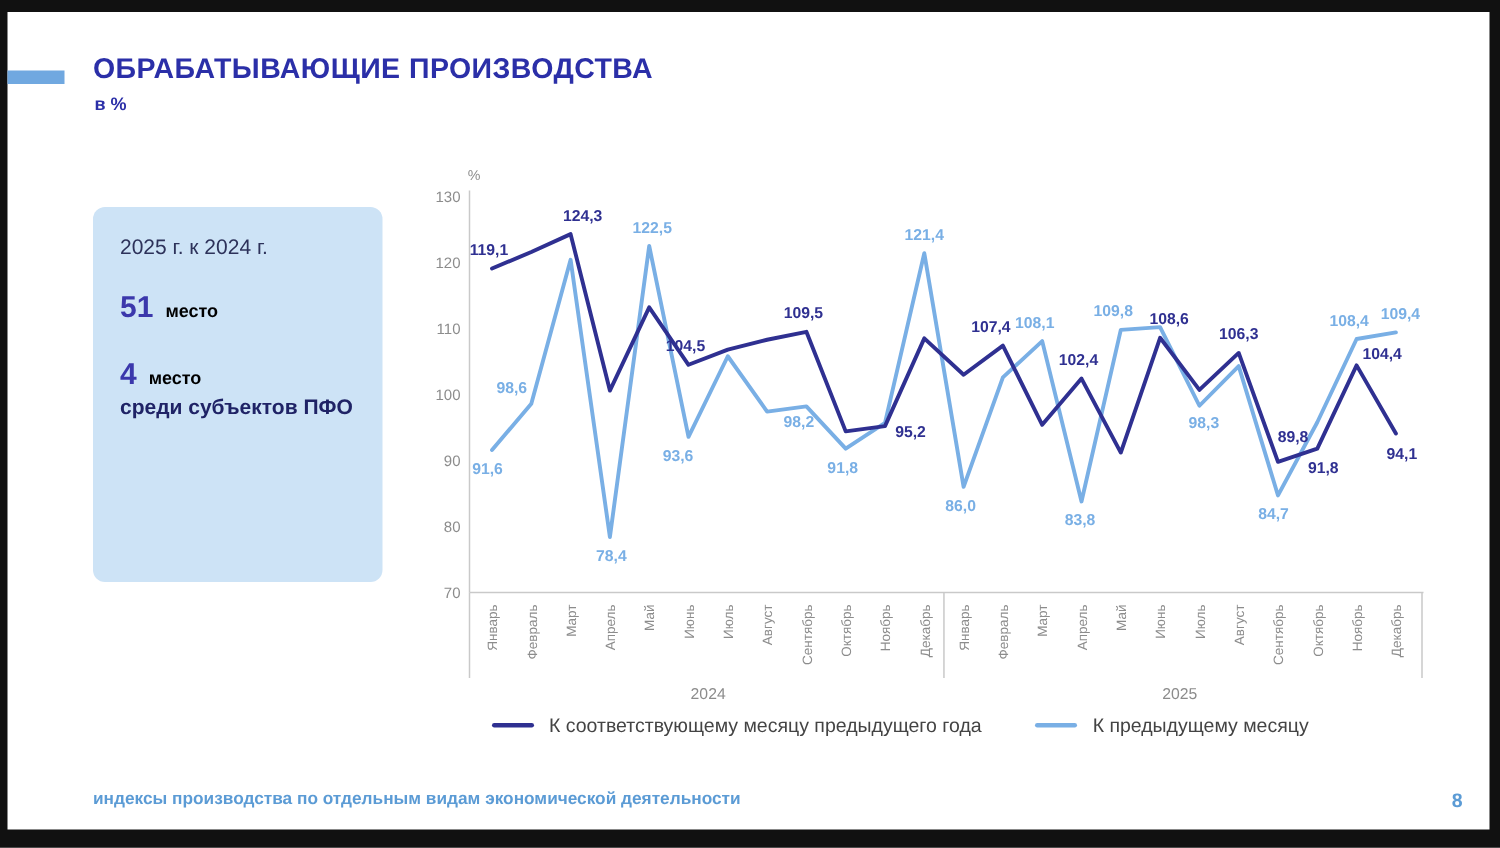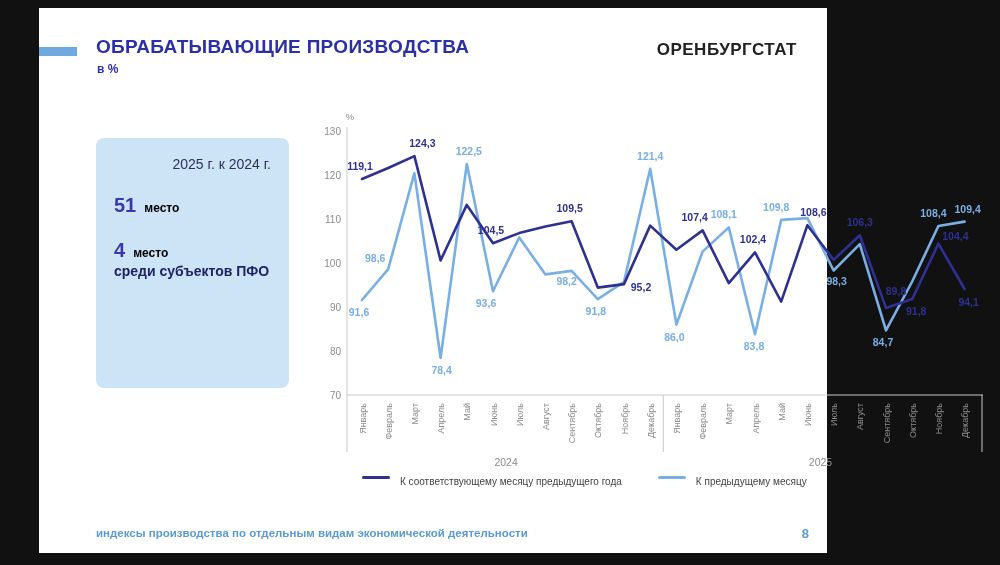--- a/index.html
+++ b/index.html
@@ -1,17 +1,17 @@
 <!DOCTYPE html>
 <html><head>
 <meta charset="utf-8">
 <style>
   html,body{margin:0;padding:0;width:1000px;height:565px;background:#111;overflow:hidden;
             font-family:"Liberation Sans", sans-serif;}
-  .slide{position:absolute;left:5px;top:8px;width:788px;height:545px;background:#ffffff;margin-left:34px;}
+  .slide{position:absolute;left:5px;top:8px;width:988px;height:545px;background:#ffffff;}
 
   
   .accent{position:absolute;left:0;top:39px;width:38px;height:9px;}
   .title{position:absolute;left:57px;top:28px;font-size:19px;font-weight:bold;letter-spacing:.3px;}
   .subtitle{position:absolute;left:58px;top:54px;font-size:12px;font-weight:bold;}
   .brand{position:absolute;right:30px;top:32px;font-size:17px;font-weight:bold;color:#222;letter-spacing:.5px;}
 
   
   .panel{position:absolute;left:57px;top:130px;width:193px;height:250px;border-radius:8px;
          background:#CDE3F6;box-sizing:border-box;padding:16px 18px;}
@@ -19,39 +19,38 @@
   .panel .bigval{font-size:33px;font-weight:bold;margin-top:12px;}
   .rank{margin-top:22px;}
   .rank .num{font-size:20px;font-weight:bold;}
   .rank .suffix{font-size:12px;font-weight:bold;margin-left:8px;}
   .rank .scope{font-size:14px;font-weight:bold;color:#1F2366;margin-top:1px;}
 
   
   .chart{position:absolute;left:285px;top:92px;width:672px;height:372px;}
   .legend{position:absolute;left:285px;top:468px;width:672px;display:flex;align-items:center;
           padding-left:38px;box-sizing:border-box;gap:36px;}
-  .legend .item{display:flex;align-items:flex-start;gap:10px;font-size:10px;color:#444;}
+  .legend .item{display:flex;align-items:center;gap:10px;font-size:13px;color:#444;}
   .legend .swatch{width:28px;height:3px;border-radius:2px;}
 
   
   .footer{position:absolute;left:30px;bottom:14px;font-size:11.5px;font-weight:bold;color:#5B9BD5;padding-left:27px;}
   .page{position:absolute;right:18px;bottom:12px;font-size:13px;font-weight:bold;color:#5B9BD5;}
 </style>
 </head>
 <body>
 
 <div class="slide">
 
   <div class="accent" style="background: rgb(112, 168, 224);"></div>
   <div class="title" style="color: rgb(43, 47, 168);">ОБРАБАТЫВАЮЩИЕ ПРОИЗВОДСТВА</div>
   <div class="subtitle" style="color: rgb(43, 47, 168);">в %</div>
-  <div class="brand">ОРЕНБУРГСТАТ</div>
 
   <div class="panel" style="background: rgb(205, 227, 246);">
-    <div class="period" style="color: rgb(45, 50, 90); text-align: right;">2025 г. к 2024 г.</div>
+    <div class="period" style="color: rgb(45, 50, 90);">2025 г. к 2024 г.</div>
     <div class="rank">
       <span class="num stat-num" style="color: rgb(59, 56, 172);">51</span><span class="suffix">место</span>
     </div>
     <div class="rank">
       <span class="num stat-num" style="color: rgb(59, 56, 172);">4</span><span class="suffix">место</span>
       <div class="scope">среди субъектов ПФО</div>
     </div>
   </div>
 
   <svg class="chart" viewBox="0 0 672 372" xmlns="http://www.w3.org/2000/svg">

